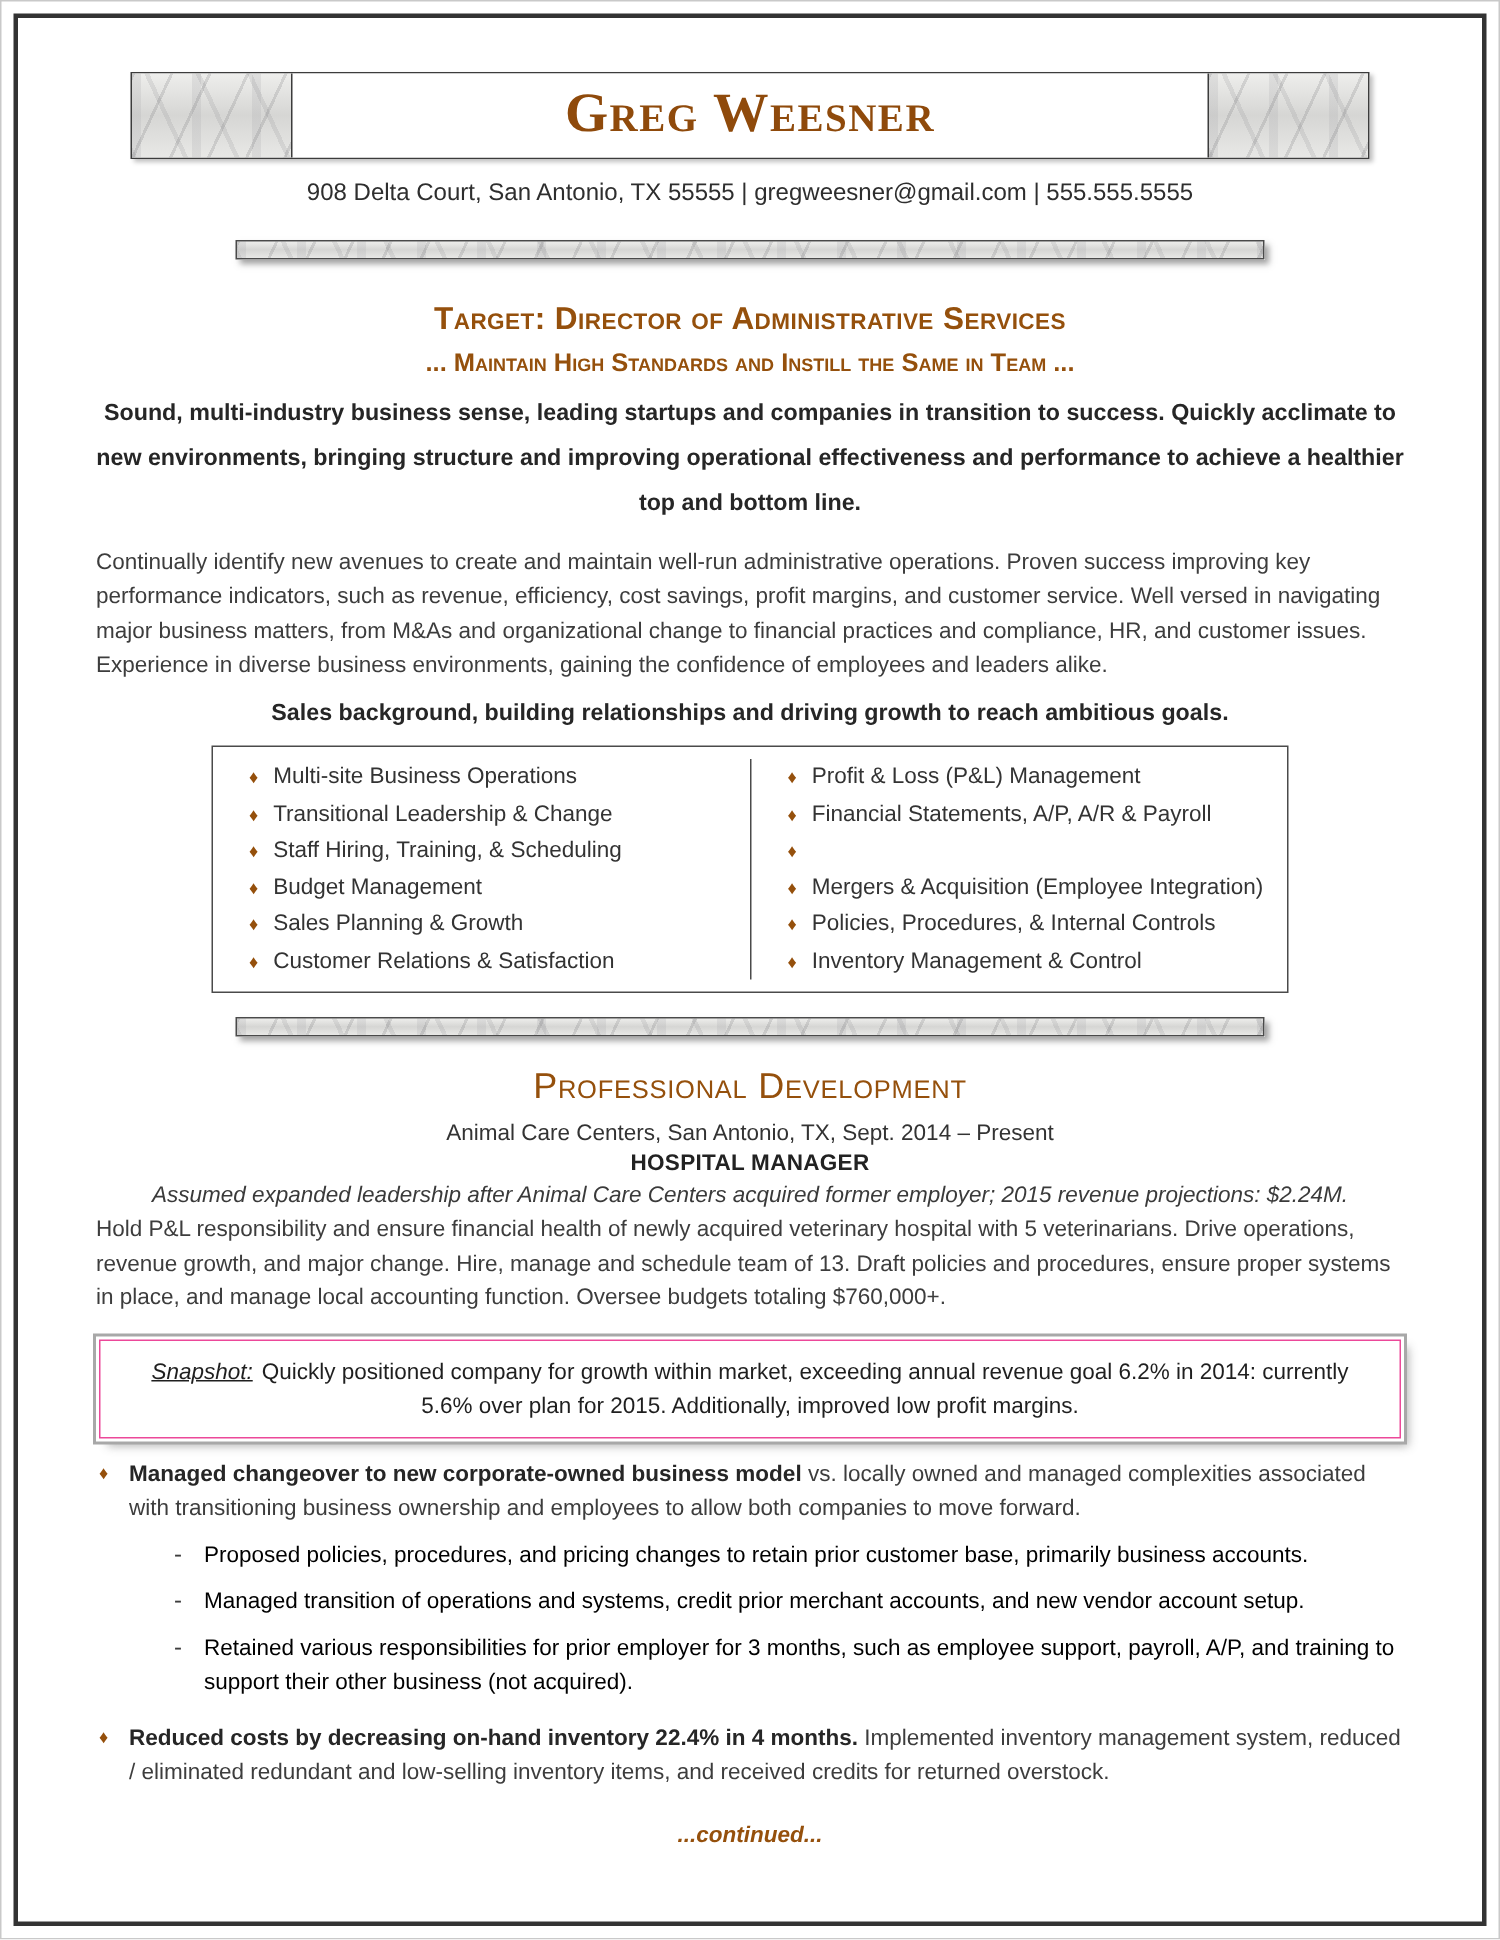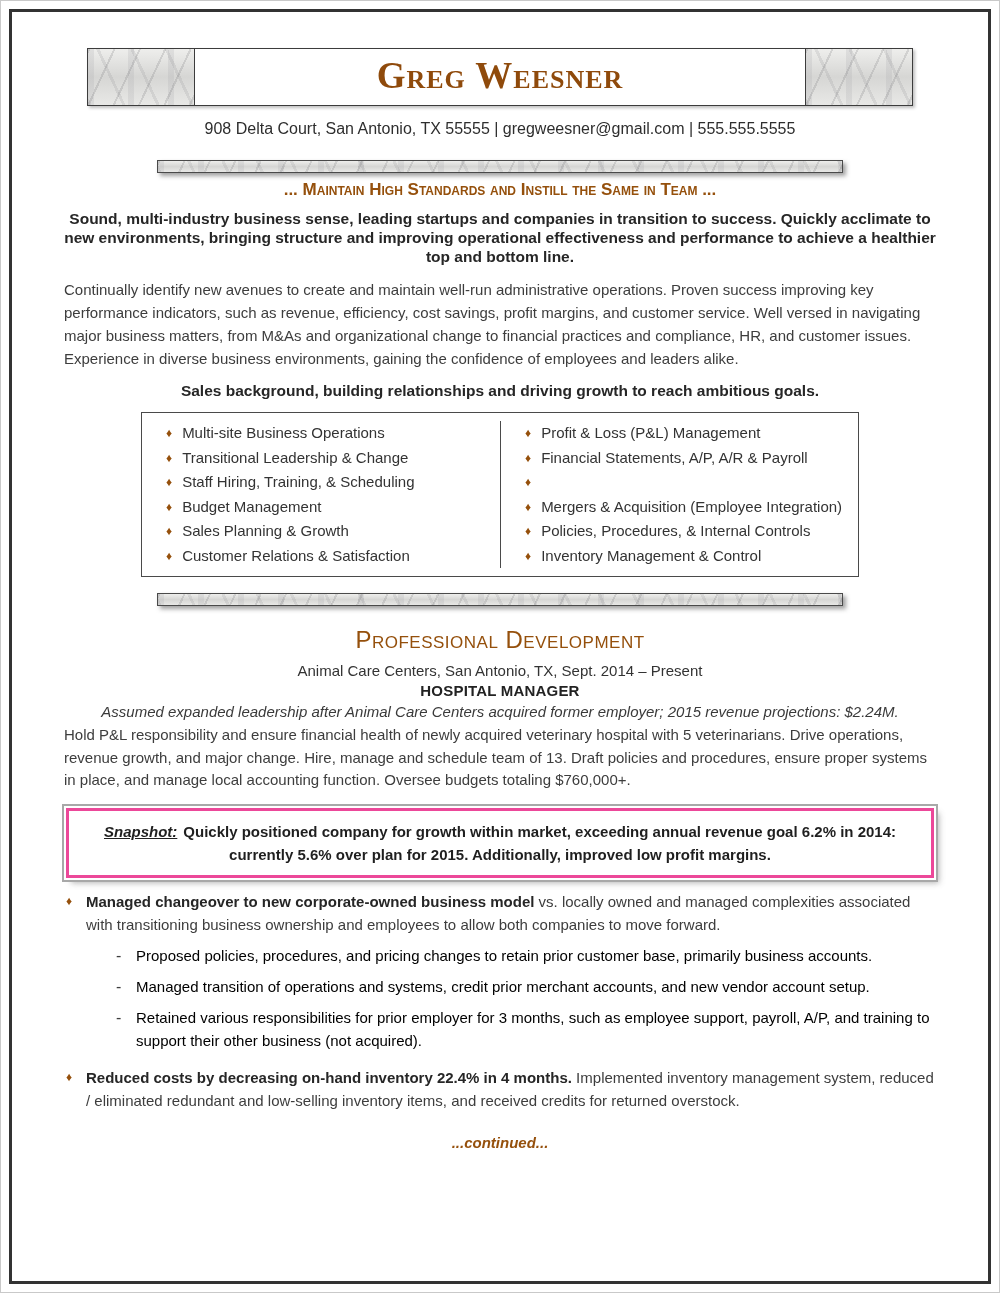--- a/index.html
+++ b/index.html
@@ -62,21 +62,21 @@
   .target-title {
     text-align:center; font-variant:small-caps; font-weight:700;
     font-size:21px; letter-spacing:0.3px; color:#95500C; margin-top:28px;
   }
   .tagline {
     text-align:center; font-variant:small-caps; font-weight:700;
     font-size:17px; color:#95500C; margin-top:7px;
   }
   .summary-bold {
     text-align:center; font-weight:700; font-size:15.5px;
-    color:#262626; line-height:19px; margin-top:9px;
+    color:#262626; line-height:30px; margin-top:9px;
   }
   .summary-body { font-size:15px; line-height:23px; margin-top:12px; color:#3d3d3d; }
   .sales-line { text-align:center; font-weight:700; font-size:15.5px; color:#262626; margin-top:12px; }
 
   .skills-box {
     width:718px; margin:12px auto 0;
     border:1px solid #4a4a4a;
     display:flex; padding:8px 0;
   }
   .skills-col { width:50%; padding-left:24px; }
@@ -88,24 +88,24 @@
     text-align:center; font-variant:small-caps; font-weight:400;
     font-size:24px; letter-spacing:0.5px; color:#95500C; margin-top:20px;
   }
   .company-line { text-align:center; font-size:15px; color:#333; margin-top:8px; }
   .role { text-align:center; font-size:15px; font-weight:700; color:#222; margin-top:3px; letter-spacing:0.2px; }
   .context { text-align:center; font-style:italic; font-size:15px; color:#3a3a3a; margin-top:4px; }
   .description { font-size:15px; line-height:22.5px; margin-top:4px; color:#3d3d3d; }
 
   .snapshot {
     margin:16px 2px 0 2px;
-    border:3px solid #ec4899;
+    border:1px solid #ec4899;
     box-shadow:0 0 0 2px #ffffff, 0 0 0 4px #a8a8a8, 5px 5px 6px rgba(90,90,90,0.45);
     padding:9px 18px;
-    text-align:center; font-size:15px; font-weight:700;
+    text-align:center; font-size:15px; font-weight:400;
     color:#1f1f1f; line-height:23px;
   }
   .snapshot .label { font-style:italic; text-decoration:underline; margin-right:6px; }
 
   .bullet-row { display:flex; margin-top:12px; }
   .bullet-row .diamond { width:22px; padding-left:2px; margin-right:0; line-height:23px; }
   .bullet-text { font-size:15px; line-height:23px; color:#3d3d3d; }
   .bullet-text .lead { font-weight:700; color:#262626; }
   .sub-row { display:flex; margin:8px 0 0 52px; }
   .sub-row .dash { width:20px; flex:none; line-height:23px; color:#3d3d3d; }
@@ -128,20 +128,21 @@
       <div class="name-box">
         <span class="name">Greg Weesner</span>
       </div>
       <div class="marble-block marble"></div>
     </div>
 
     <div class="contact">908 Delta Court, San Antonio, TX 55555 | gregweesner@gmail.com | 555.555.5555</div>
 
     <div class="bar marble"></div>
 
+    <div class="target-title">Target: Director of Administrative Services</div>
     <div class="tagline">... Maintain High Standards and Instill the Same in Team ...</div>
 
     <p class="summary-bold">Sound, multi-industry business sense, leading startups and companies in transition to success. Quickly acclimate to new environments, bringing structure and improving operational effectiveness and performance to achieve a healthier top and bottom line.</p>
     <p class="summary-body">Continually identify new avenues to create and maintain well-run administrative operations. Proven success improving key performance indicators, such as revenue, efficiency, cost savings, profit margins, and customer service. Well versed in navigating major business matters, from M&amp;As and organizational change to financial practices and compliance, HR, and customer issues. Experience in diverse business environments, gaining the confidence of employees and leaders alike.</p>
     <p class="sales-line">Sales background, building relationships and driving growth to reach ambitious goals.</p>
 
     <div class="skills-box">
       <div class="skills-col">
         <div class="skill">
             <span class="diamond">♦</span>

